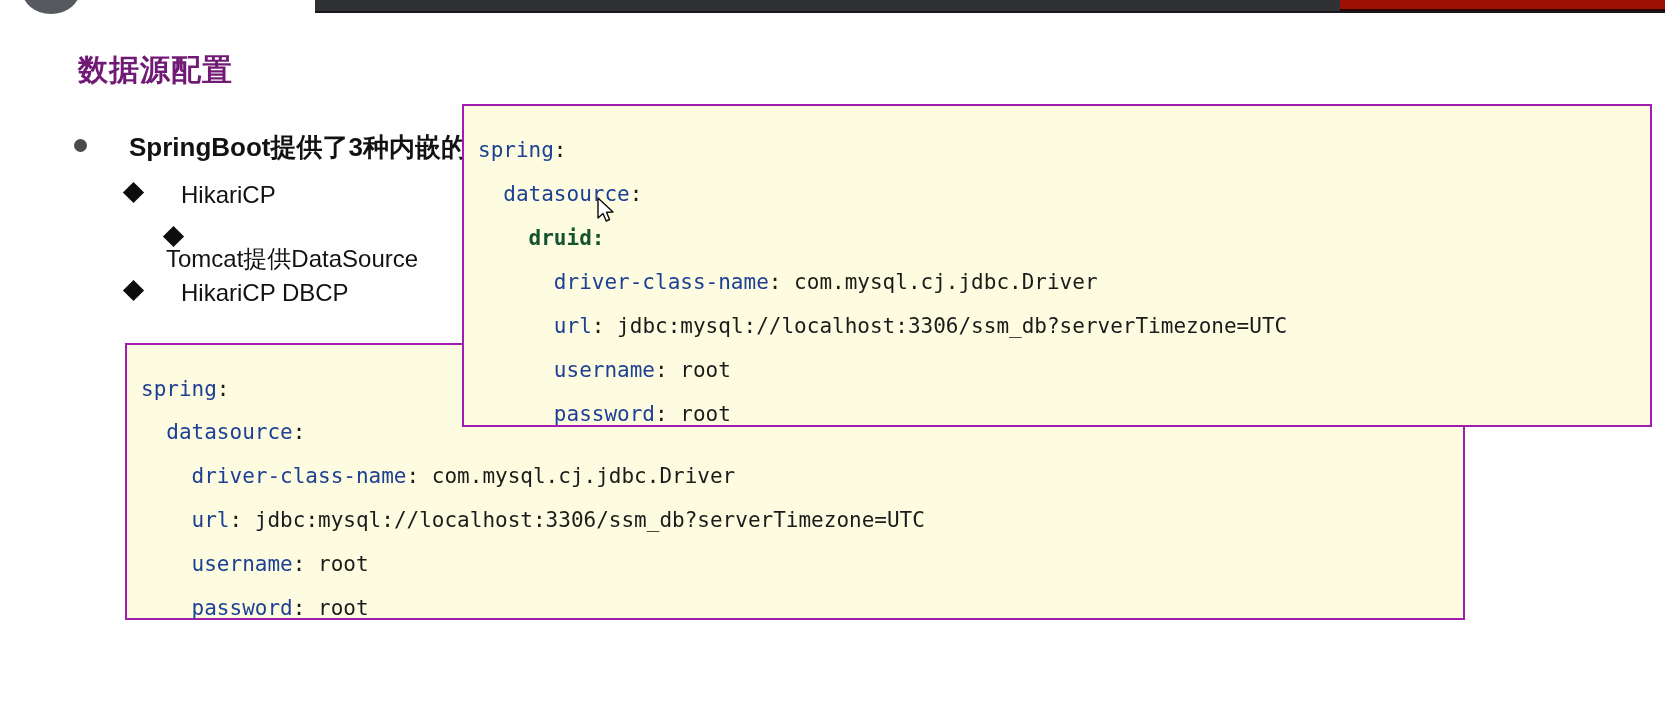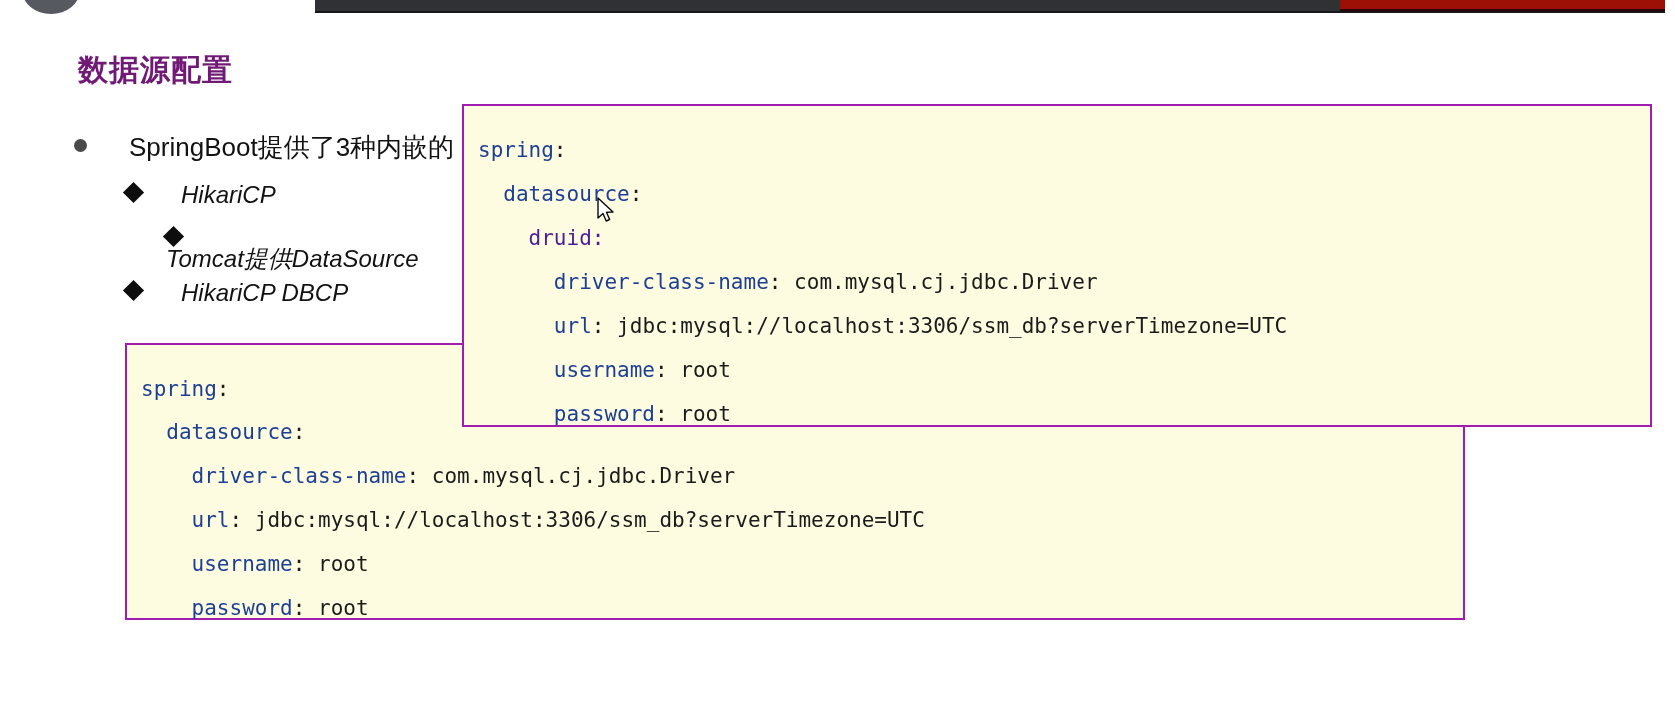--- a/index.html
+++ b/index.html
@@ -77,21 +77,21 @@
     left: 74px;
     top: 118px;
     width: 620px;
   }
   .bullet-row {
     display: flex;
     align-items: baseline;
     position: absolute;
     white-space: nowrap;
   }
-  .bullet-l1 { left: 0px; top: 0px; }
+  .bullet-l1 { left: 0px; top: 0px; font-weight: bold; }
   .bullet-marker-round {
     width: 13px; height: 13px;
     border-radius: 50%;
     background: #4a4a4a;
     flex: 0 0 auto;
     position: relative;
     top: -4px;
   }
   .bullet-l1-text {
     margin-left: 42px;
@@ -110,21 +110,20 @@
     transform: rotate(45deg);
     flex: 0 0 auto;
     position: relative;
     top: -3px;
   }
   .bullet-l2-text {
     margin-left: 40px;
     font-size: 24px;
     color: #121212;
     line-height: 1;
-    font-style: italic;
   }
 
   
   .code-block {
     position: absolute;
     background: #fdfce0;
     border: 2px solid #a21caf;
     box-sizing: border-box;
     font-family: "DejaVu Sans Mono", "Liberation Mono", monospace;
   }
@@ -143,21 +142,21 @@
     z-index: 20;
   }
   .code-line {
     position: absolute;
     white-space: pre;
     font-size: 21px;
     line-height: 1;
     color: #1b1b1b;
   }
   .k { color: #1d3f94; }
-  .k-hl { color: #4c1d95; font-weight: normal; }
+  .k-hl { color: #14532d; font-weight: bold; }
   .v { color: #1b1b1b; }
 
   
   #code-block-main .cl0 { left: 14px; top: 34px; }
   #code-block-main .cl1 { left: 14px; top: 77px; }
   #code-block-main .cl2 { left: 14px; top: 121px; }
   #code-block-main .cl3 { left: 14px; top: 165px; }
   #code-block-main .cl4 { left: 14px; top: 209px; }
   #code-block-main .cl5 { left: 14px; top: 253px; }
 

